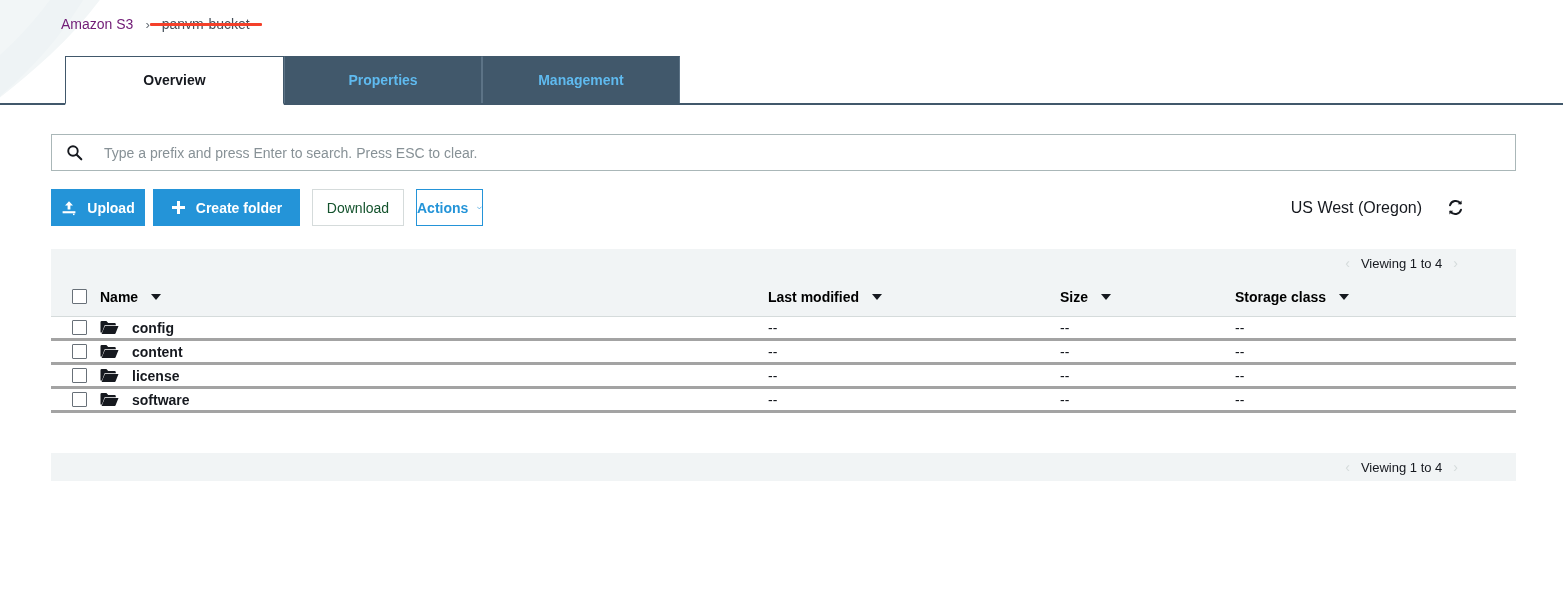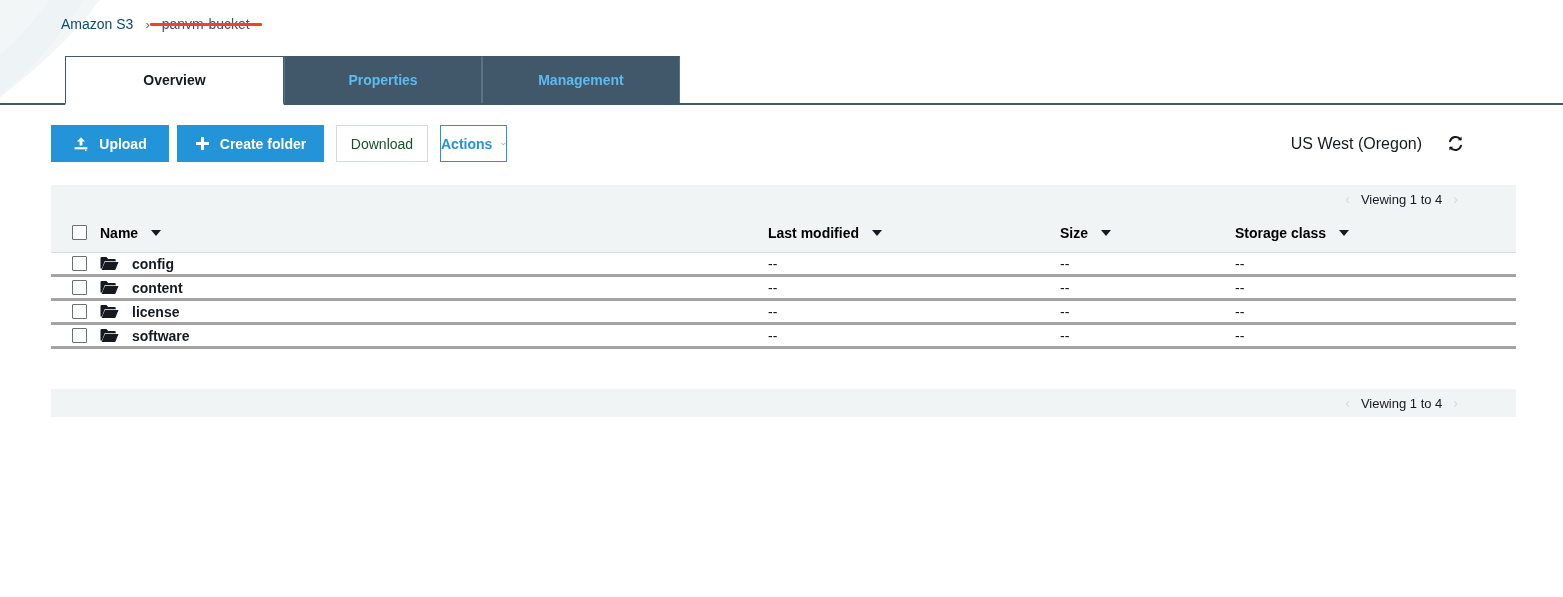--- a/index.html
+++ b/index.html
@@ -34,21 +34,21 @@
     left: 0; top: 0;
     width: 1563px;
     height: 48px;
     display: flex;
     align-items: center;
     padding-left: 61px;
     font-size: 14px;
     z-index: 2;
   }
   .crumb-link {
-    color: #0c4a6e;
+    color: #701a75;
     text-decoration: none;
     cursor: pointer;
   }
   .crumb-sep {
     color: #687078;
     margin: 0 12px;
     font-size: 13px;
   }
   .crumb-current {
     position: relative;
@@ -169,21 +169,21 @@
     border: 1px solid transparent;
     white-space: nowrap;
     font-family: "Liberation Sans", sans-serif;
   }
   .btn-primary {
     background: #2494d8;
     color: #ffffff;
     padding: 0 18px;
   }
   .btn-primary .gicon { margin-right: 10px; display: block; }
-  .btn-upload { width: 118px; padding: 0; }
+  .btn-upload { width: 94px; padding: 0; }
   .btn-create { width: 147px; padding: 0; margin-left: 8px; }
   .btn-disabled {
     background: #ffffff;
     color: #14532d;
     border: 1px solid #d5dbdb;
     width: 92px;
     margin-left: 12px;
     cursor: default;
     font-weight: normal;
   }
@@ -329,20 +329,27 @@
   <div class="tab inactive tab-w2">
     <span>Properties</span>
   </div>
   <div class="tab inactive tab-w2">
     <span>Management</span>
   </div>
 </div>
 
 <div class="content">
 
+  <div class="search-wrap">
+    <svg class="sicon" viewBox="0 0 20 20">
+      <circle cx="8.2" cy="8.2" r="5.6" fill="none" stroke="#16191f" stroke-width="2.2"></circle>
+      <line x1="12.6" y1="12.6" x2="18" y2="18" stroke="#16191f" stroke-width="2.4" stroke-linecap="round"></line>
+    </svg>
+    <input class="search-input" type="text" placeholder="Type a prefix and press Enter to search. Press ESC to clear." style="">
+  </div>
 
   <div class="toolbar">
     <div class="btn btn-primary btn-upload">
       <svg class="gicon" width="16" height="16" viewBox="0 0 16 16">
         <path d="M8 1.2 L12 5.6 L9.4 5.6 L9.4 9.6 L6.6 9.6 L6.6 5.6 L4 5.6 Z" fill="#ffffff"></path>
         <rect x="1.6" y="11.2" width="12.8" height="2.1" fill="#ffffff"></rect>
         <rect x="12" y="13.6" width="1.5" height="1.5" fill="#ffffff"></rect>
       </svg>
       <span>Upload</span>
     </div>

